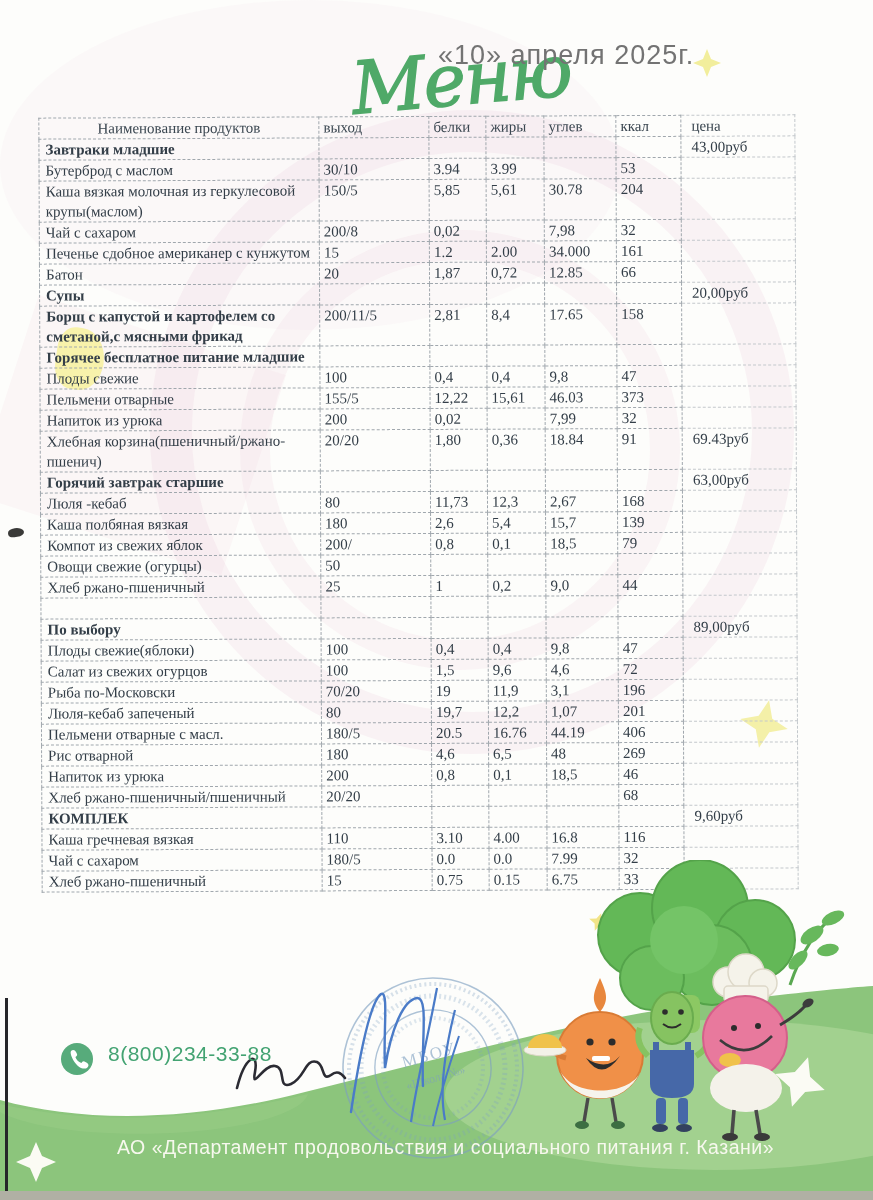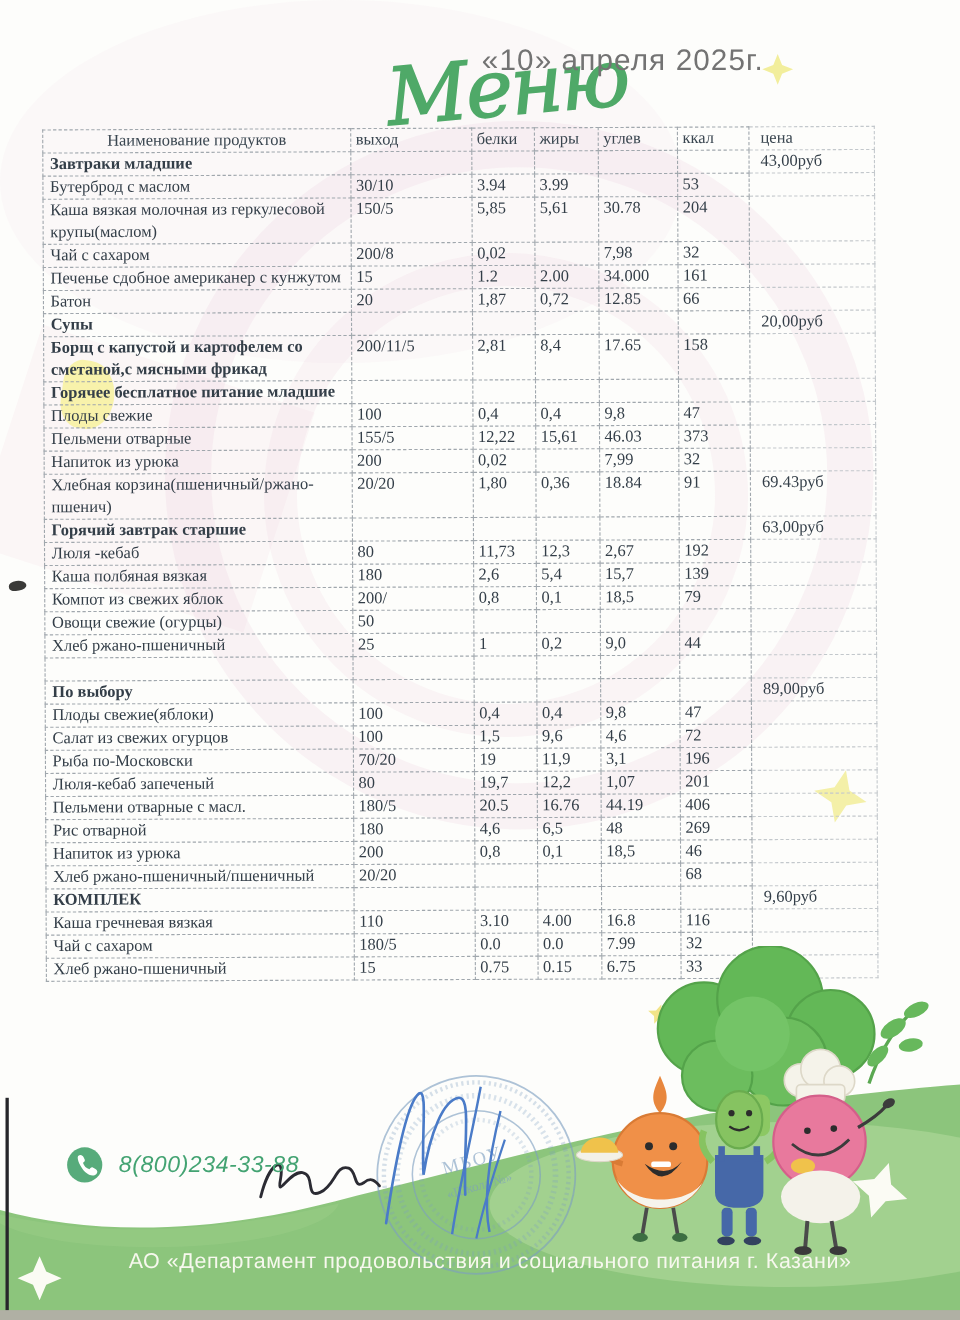--- a/index.html
+++ b/index.html
@@ -44,21 +44,21 @@
   table.menu td:last-child,table.menu th:last-child{border-color:#c3c8cc;padding-left:10px;}
   tr.section td:first-child{font-weight:bold;}
   tr.bold td:first-child{font-weight:bold;}
   table.menu td:first-child{padding-left:6px;}
   
   .scene,.stamp-svg,.sig-svg{position:absolute;pointer-events:none;}
   .scene{left:0;top:860px;}
   .stamp-svg{left:318px;top:968px;}
   .sig-svg{left:205px;top:970px;}
   .contact{position:absolute;left:60px;top:1042px;font-family:"Liberation Sans",sans-serif;}
-  .contact-row{display:flex;align-items:center;margin-bottom:8px;font-style:italic;}
+  .contact-row{display:flex;margin-bottom:8px;}
   .contact-icon{width:34px;height:34px;margin-right:14px;flex:0 0 34px;}
   .contact-text{font-size:21px;color:#43a372;letter-spacing:.5px;}
   .org-line{
     position:absolute;left:0;top:1136px;width:774px;text-align:right;
     font-family:"Liberation Sans",sans-serif;font-size:19.5px;color:#f7f8ee;letter-spacing:.5px;
   }
   .sparkle{position:absolute;pointer-events:none;}
 </style>
 </head>
 <body>
@@ -233,21 +233,21 @@
             <td>&nbsp;</td>
             <td>&nbsp;</td>
             <td>63,00руб</td>
           </tr>
           <tr>
             <td>Люля -кебаб</td>
             <td>80</td>
             <td>11,73</td>
             <td>12,3</td>
             <td>2,67</td>
-            <td>192</td>
+            <td>168</td>
             <td>&nbsp;</td>
           </tr>
           <tr>
             <td>Каша полбяная вязкая</td>
             <td>180</td>
             <td>2,6</td>
             <td>5,4</td>
             <td>15,7</td>
             <td>139</td>
             <td>&nbsp;</td>

